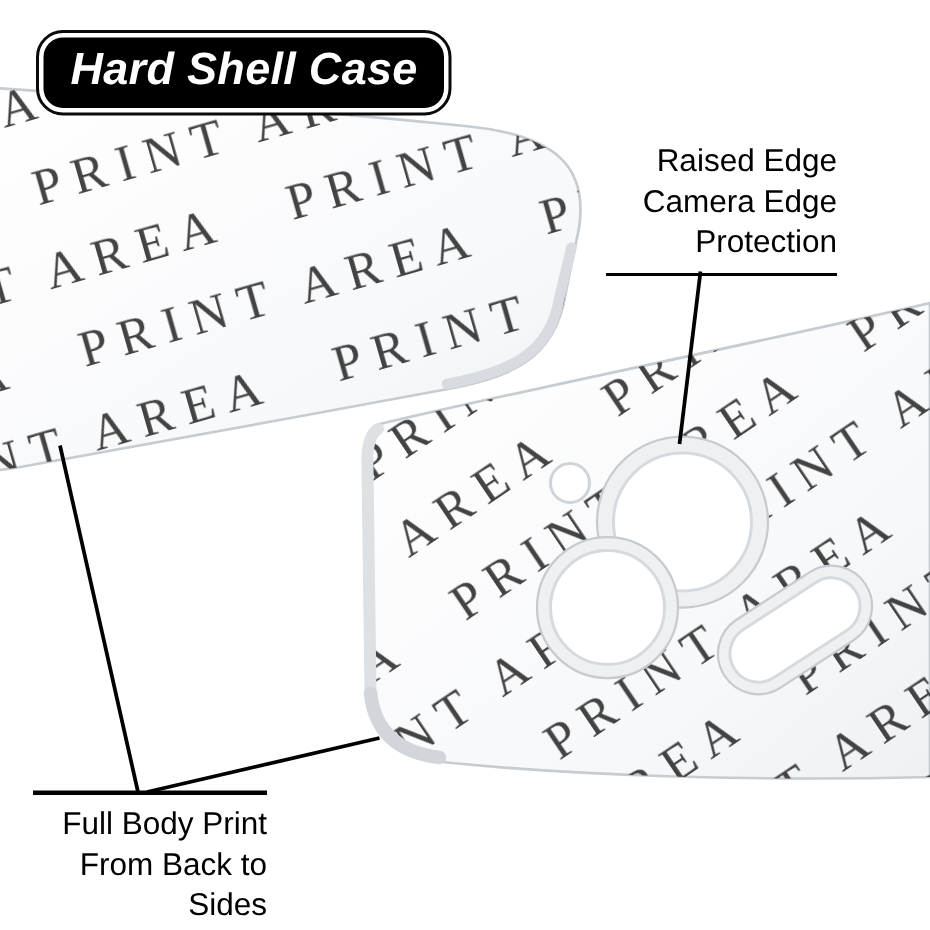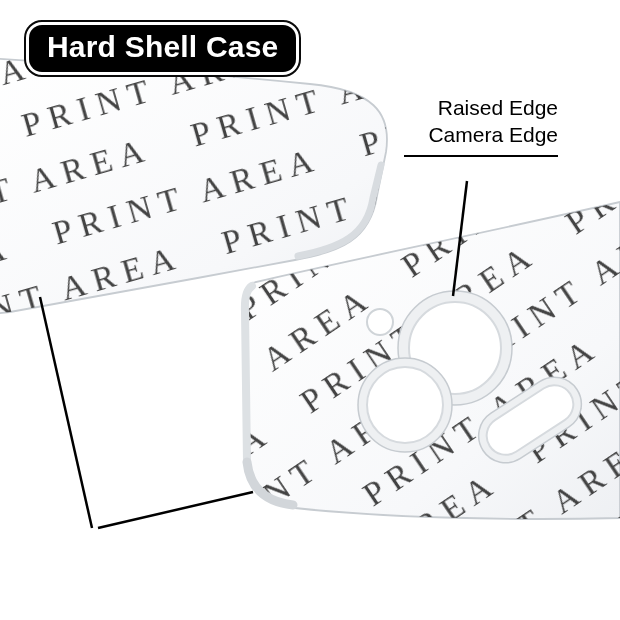--- a/index.html
+++ b/index.html
@@ -10,21 +10,21 @@
     --pattern-text:#333333;
   }
   *{box-sizing:border-box;margin:0;padding:0;}
   html,body{width:620px;height:620px;background:#ffffff;overflow:hidden;}
   .stage{position:relative;width:620px;height:620px;background:#ffffff;font-family:"Liberation Sans",sans-serif;}
   .stage > svg{position:absolute;inset:0;}
 
   
   .badge-outer{
     position:absolute;left:24px;top:20px;
-    border:2px solid #0a0a0a;border-radius:18px;padding:3px;background:#ffffff;
+    border:2px solid #0a0a0a;border-radius:18px;padding:3px;background:#ffffff;font-style:italic;
   }
   .badge-inner{
     background:var(--badge-bg);color:var(--badge-text);
     border-radius:13px;padding:5px 18px 8px 18px;
     font-size:30px;font-weight:bold;letter-spacing:0.2px;white-space:nowrap;
   }
 
   
   .anno{
     position:absolute;text-align:right;color:var(--annotation-text);
@@ -108,16 +108,22 @@
     <line class="pline" x1="98" y1="528" x2="253" y2="492"></line>
   </svg>
 
   <div class="badge-outer">
     <div class="badge-inner">Hard Shell Case</div>
   </div>
 
   <div class="anno anno-camera">
     <div>Raised Edge</div>
     <div>Camera Edge</div>
+    <div>Protection</div>
   </div>
 
+  <div class="anno anno-fullbody">
+    <div>Full Body Print</div>
+    <div>From Back to</div>
+    <div>Sides</div>
+  </div>
 
 </div>
 
 </body></html>

